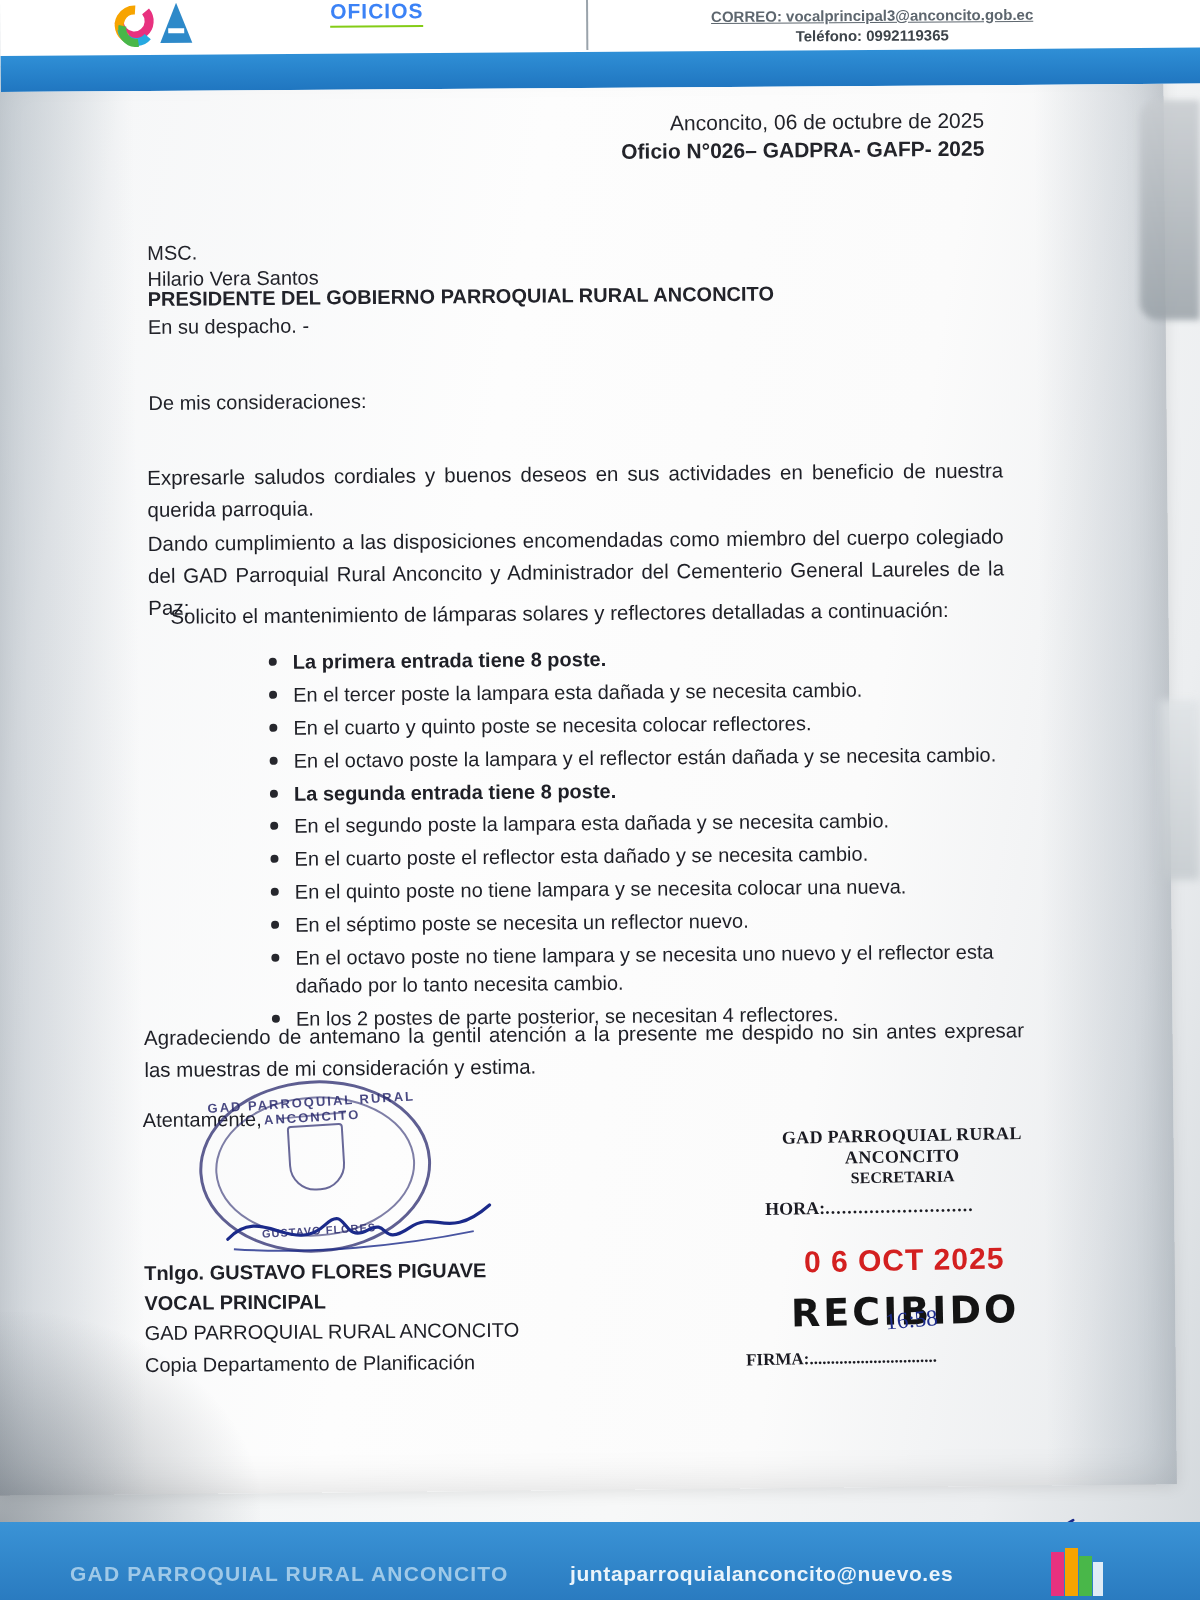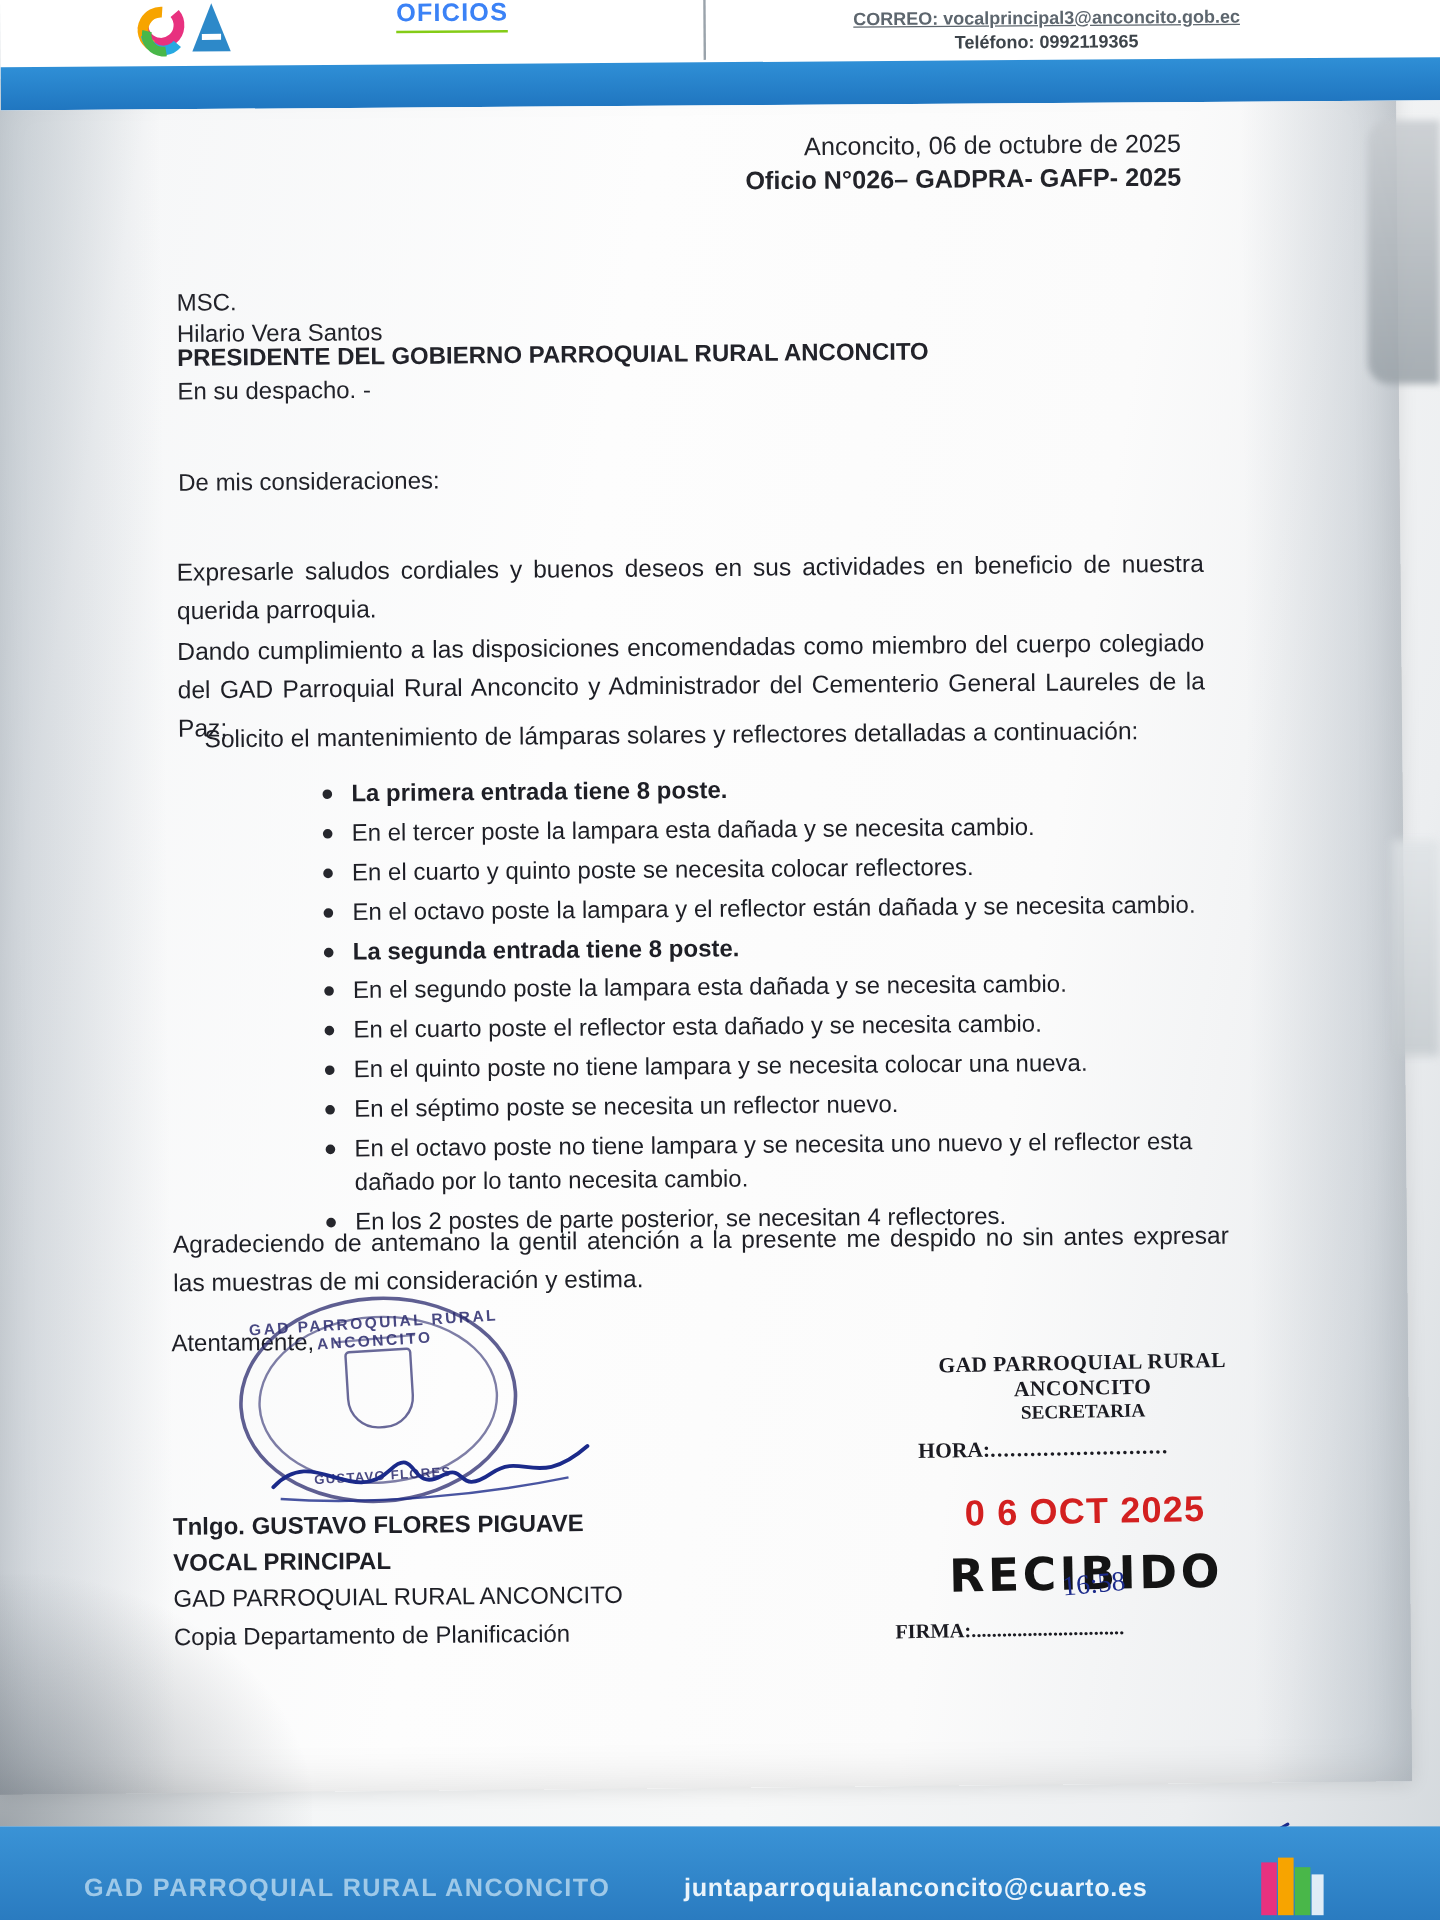--- a/index.html
+++ b/index.html
@@ -458,21 +458,21 @@
       </div>
       <svg id="firma-scribble" viewBox="0 0 210 52">
         <path d="M4 40 C34 6, 60 46, 88 22 C108 6, 104 40, 128 28 C150 16, 156 40, 204 12" fill="none" stroke="#1b2a8a" stroke-width="2.6" stroke-linecap="round"></path>
       </svg>
     </div>
 
   </div>
 
   <div id="footer">
     <div class="ftext">GAD PARROQUIAL RURAL ANCONCITO</div>
-    <div class="fmail">juntaparroquialanconcito@cuarto.es</div>
+    <div class="fmail">juntaparroquialanconcito@nuevo.es</div>
     <svg class="fdeco" viewBox="0 0 58 54">
       <rect x="4" y="6" width="13" height="44" fill="#e8317f"></rect>
       <rect x="18" y="2" width="13" height="48" fill="#f7a400"></rect>
       <rect x="32" y="10" width="13" height="40" fill="#49b749"></rect>
       <rect x="46" y="16" width="10" height="34" fill="#ffffff" opacity="0.85"></rect>
     </svg>
   </div>
 
 </div>
 

